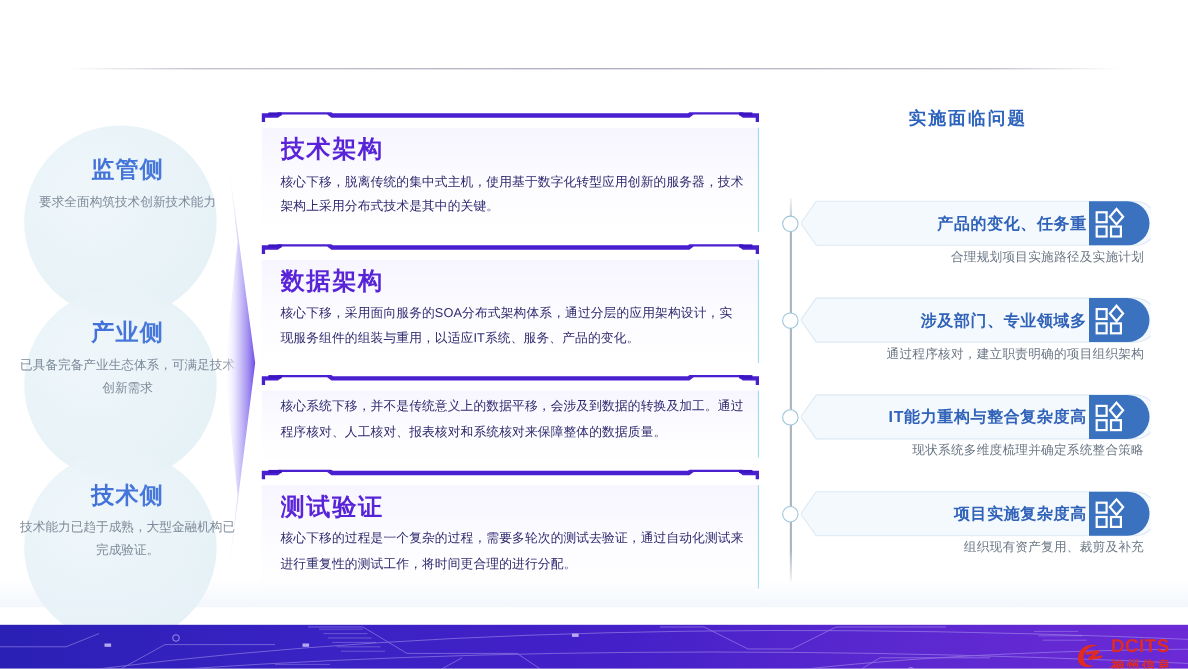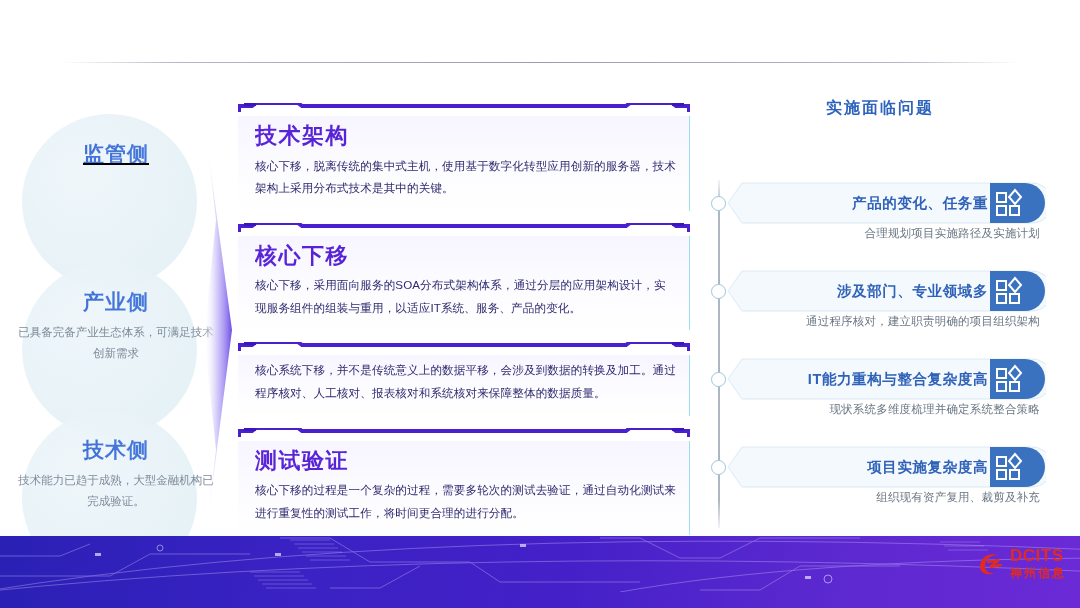--- a/index.html
+++ b/index.html
@@ -34,21 +34,21 @@
   .lc-blob{
     position:absolute; border-radius:50%;
     background:radial-gradient(circle at 35% 35%, #eef6fa 0%, #e7f2f7 55%, #e3f0f6 100%);
     opacity:.95;
   }
   .lc-blob.b1{ left:22px; top:22px;   width:175px; height:175px; }
   .lc-blob.b2{ left:22px; top:170px;  width:175px; height:175px; }
   .lc-blob.b3{ left:22px; top:318px;  width:175px; height:175px; }
 
   .lc-item{ position:absolute; left:0; width:232px; text-align:center; }
-  .lc-item.i1{ top:48px;text-decoration:underline; }
+  .lc-item.i1{ top:48px; }
   .lc-item.i2{ top:196px; }
   .lc-item.i3{ top:344px; }
   .lc-title{
     font-size:21px; font-weight:bold; color:#3a6fd8; letter-spacing:1px;
     margin-bottom:6px;
     background:linear-gradient(90deg,#3a66d2,#4f84e0);
     -webkit-background-clip:text; background-clip:text; color:transparent;
   }
   .lc-desc{
     font-size:11.5px; color:#7d8a99; line-height:1.85; padding:0 14px;
@@ -114,21 +114,21 @@
     white-space:nowrap; z-index:2;
   }
   .rc-sub{
     position:absolute; left:28px; top:44px; width:318px;
     text-align:right; padding-right:6px;
     font-size:11.5px; color:#6b7785; letter-spacing:.2px;
   }
 
   
   .banner{
-    position:absolute; left:0; bottom:0; width:1080px; height:72px;
+    position:absolute; left:0; bottom:0; width:1080px; height:40px;
     background:linear-gradient(100deg,#2a20b4 0%,#3a22c4 28%,#4420c8 52%,#5a28cf 74%,#6b2ad6 100%);
     overflow:hidden;
   }
   .banner-fade{
     position:absolute; left:0; bottom:56px; width:1080px; height:26px;
     background:linear-gradient(180deg,rgba(255,255,255,0) 0%,rgba(233,240,250,.55) 100%);
   }
   .logo{
     position:absolute; right:14px; top:8px; height:38px;
     display:flex; align-items:center; gap:5px; z-index:4;
@@ -150,20 +150,21 @@
 
   <div class="title-rule"></div>
 
   <div class="left-col">
     <div class="lc-blob b1"></div>
     <div class="lc-blob b2"></div>
     <div class="lc-blob b3"></div>
 
     <div class="lc-item i1">
       <div class="lc-title">监管侧</div>
+      <div class="lc-desc">要求全面构筑技术创新技术能力</div>
     </div>
 
     <div class="lc-item i2">
       <div class="lc-title">产业侧</div>
       <div class="lc-desc">已具备完备产业生态体系，可满足技术创新需求</div>
     </div>
 
     <div class="lc-item i3">
       <div class="lc-title">技术侧</div>
       <div class="lc-desc">技术能力已趋于成熟，大型金融机构已完成验证。</div>
@@ -196,21 +197,21 @@
       </div>
     </div>
 
     <div class="card">
       <svg class="card-top" width="452" height="9" viewBox="0 0 452 9" preserveAspectRatio="none">
         <path d="M1,9 L1,3 L14,3 L18,0 L60,0 L64,3 L388,3 L392,0 L434,0 L438,3 L451,3 L451,9" fill="none" stroke="#4a1fd0" stroke-width="4"></path>
         <rect x="6" y="0" width="12" height="3" fill="#3a15c0"></rect>
         <rect x="434" y="0" width="12" height="3" fill="#3a15c0"></rect>
       </svg>
       <div class="card-body">
-        <div class="card-h">核心下移</div>
+        <div class="card-h">数据架构</div>
         <div class="card-p">核心下移，采用面向服务的SOA分布式架构体系，通过分层的应用架构设计，实现服务组件的组装与重用，以适应IT系统、服务、产品的变化。</div>
       </div>
     </div>
 
     <div class="card">
       <svg class="card-top" width="452" height="9" viewBox="0 0 452 9" preserveAspectRatio="none">
         <path d="M1,9 L1,3 L14,3 L18,0 L60,0 L64,3 L388,3 L392,0 L434,0 L438,3 L451,3 L451,9" fill="none" stroke="#4a1fd0" stroke-width="4"></path>
         <rect x="6" y="0" width="12" height="3" fill="#3a15c0"></rect>
         <rect x="434" y="0" width="12" height="3" fill="#3a15c0"></rect>
       </svg>

